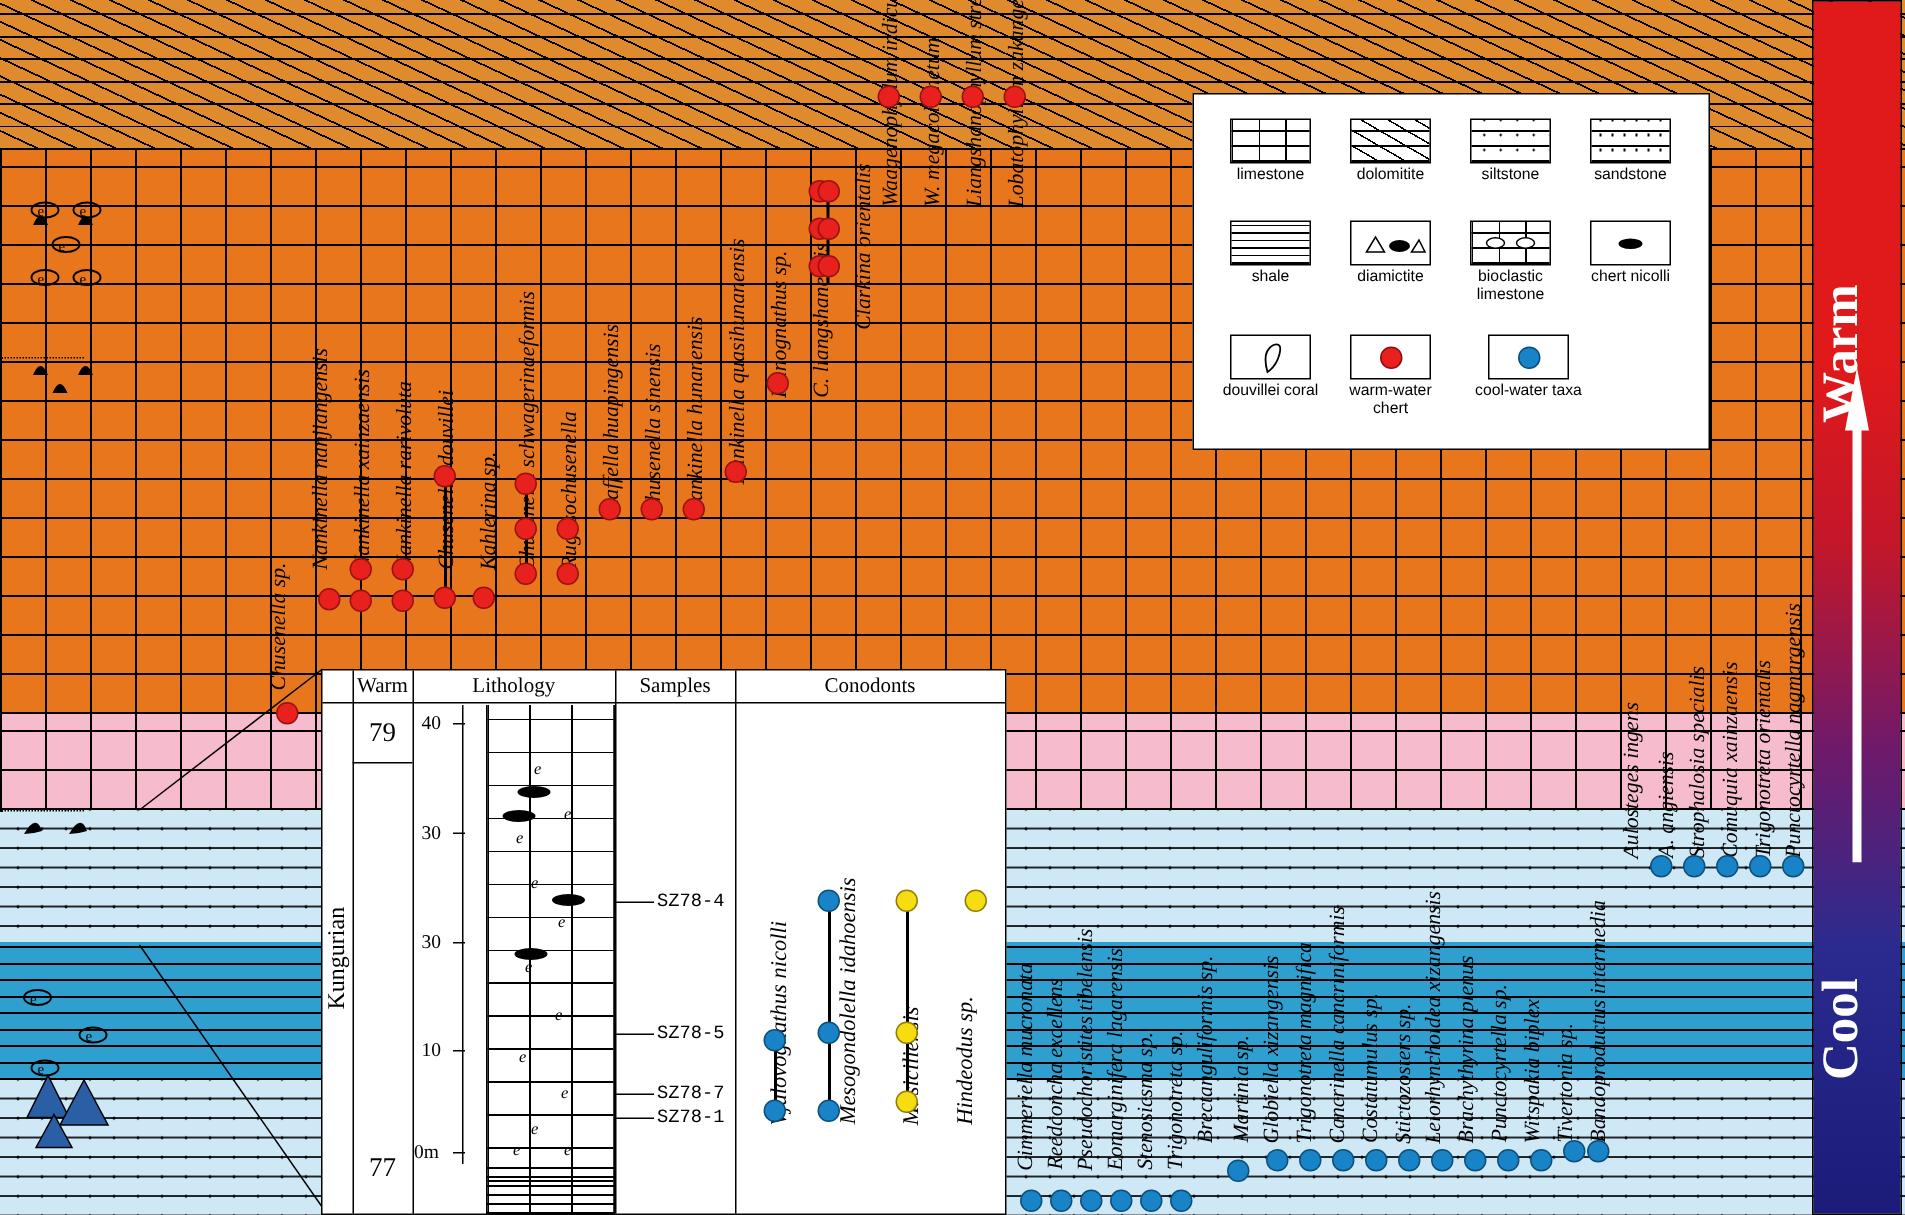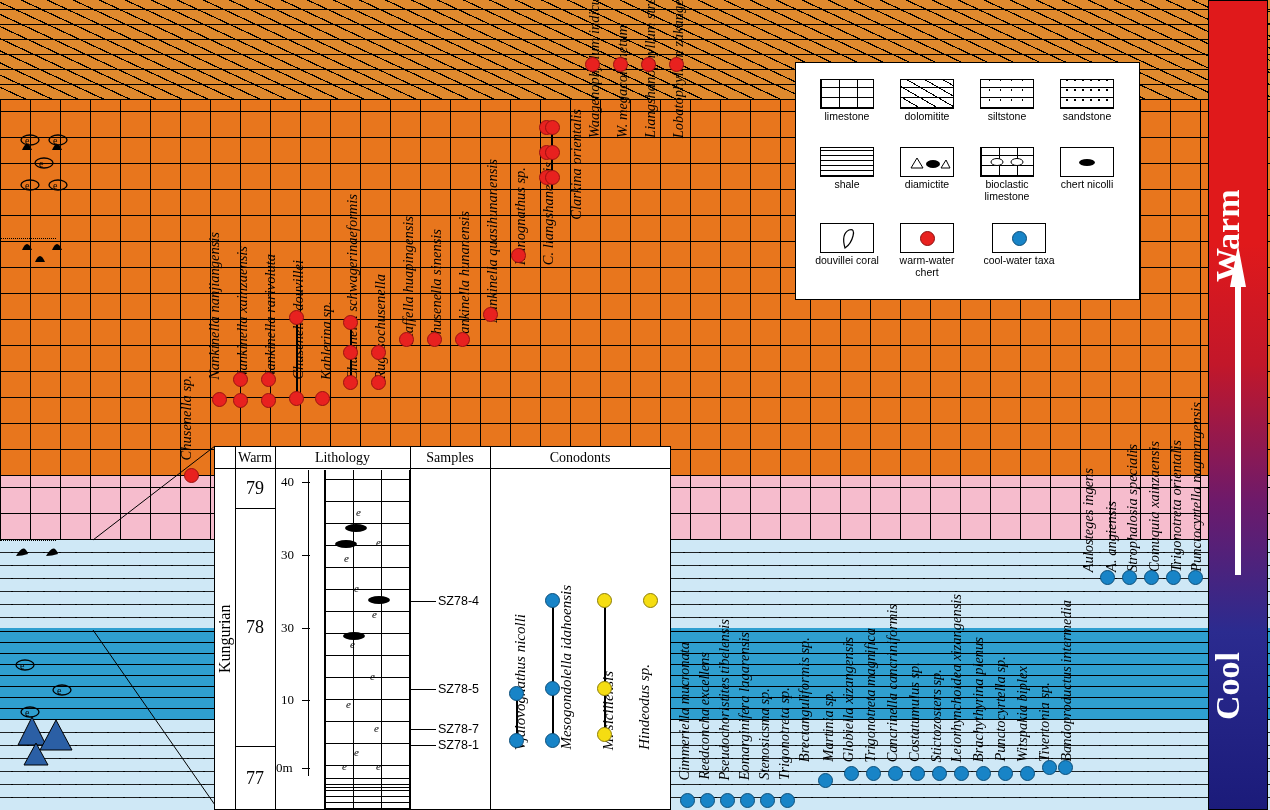--- a/index.html
+++ b/index.html
@@ -98,21 +98,21 @@
   
   #inset{position:absolute;left:214px;top:446px;width:457px;height:364px;border:1.6px solid #000;background:#fff;box-sizing:border-box;}
   #inset .hdr{position:absolute;top:0;height:22px;border-bottom:1.4px solid #000;box-sizing:border-box;
     display:flex;align-items:center;justify-content:center;font-size:14px;font-family:"Liberation Serif", serif;}
   .vdiv{position:absolute;top:0;bottom:0;width:1.4px;background:#000;}
   .insetcolhdr{font-size:14px;}
   #lithmini{position:absolute;left:324px;top:470px;width:86px;height:340px;border-left:1.2px solid #000;border-right:1.2px solid #000;box-sizing:border-box;
     background-image:repeating-linear-gradient(0deg,#000 0 1px,rgba(0,0,0,0) 1px 22px),
                      repeating-linear-gradient(90deg,#000 0 1px,rgba(0,0,0,0) 1px 28px);}
   .title{position:absolute;font-size:19px;}
-  .samplab{position:absolute;font-size:12.5px;font-family:Liberation Sans, sans-serif;}
+  .samplab{position:absolute;font-size:12.5px;font-family:Liberation Mono, monospace;}
   .tickline{position:absolute;height:1.4px;background:#000;}
   .axnum{position:absolute;font-size:13px;font-family:"Liberation Serif",serif;}
 </style>
 </head>
 <body>
 
 <div class="title" style="left:645px;top:8px;">Fossil ranges</div>
 
 <div class="col-box" style="left:0;top:0;width:28px;height:810px;">
   <div class="vtext" style="font-size:19px;">Permian</div>
@@ -378,23 +378,20 @@
   <div class="hdr" style="left:0;width:20px;"></div>
 
   <div class="vdiv" style="left:20px;"></div>
   <div class="vdiv" style="left:60px;"></div>
   <div class="vdiv" style="left:195px;"></div>
   <div class="vdiv" style="left:275px;"></div>
 
   <div class="abs" style="left:20px;top:22px;width:40px;height:40px;border-bottom:1.4px solid #000;box-sizing:border-box;">
     <div class="htext" style="font-size:18px;">79</div>
   </div>
-  <div class="abs" style="left:20px;top:62px;width:40px;height:238px;border-bottom:1.4px solid #000;box-sizing:border-box;">
-    <div class="htext" style="font-size:18px;align-items:center;">78</div>
-  </div>
   <div class="abs" style="left:20px;top:300px;width:40px;height:62px;">
     <div class="htext" style="font-size:18px;">77</div>
   </div>
 
   <div class="abs" style="left:0;top:22px;width:20px;height:340px;">
     <div class="vtext" style="font-size:16px;">Kungurian</div>
   </div>
 </div>
 
 <div id="lithmini"></div>

